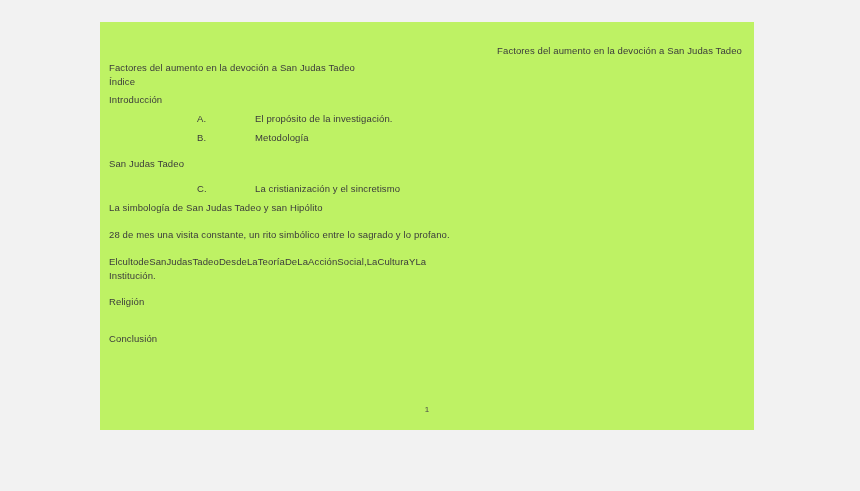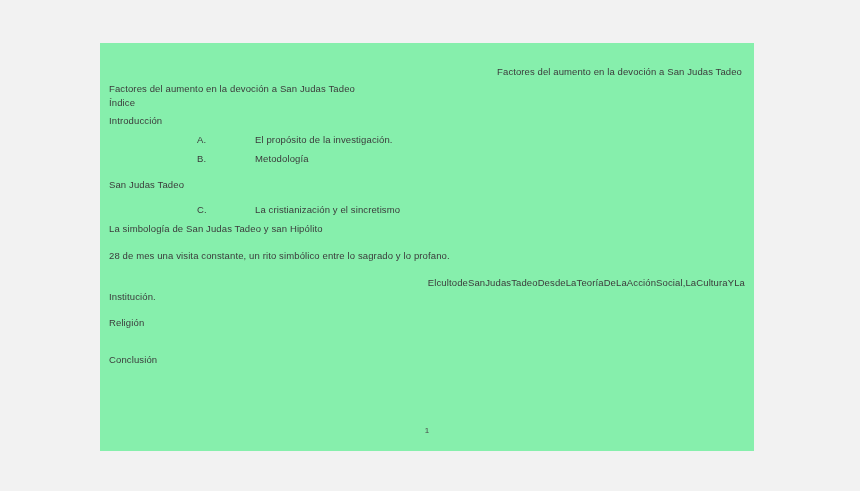--- a/index.html
+++ b/index.html
@@ -9,24 +9,24 @@
   body {
     width: 860px;
     height: 491px;
     background: #f2f2f2;
     font-family: "Liberation Sans", sans-serif;
     overflow: hidden;
   }
   .page {
     position: absolute;
     left: 100px;
-    top: 43px;
+    top: 22px;
     width: 654px;
     height: 408px;
-    background: #86efac;
+    background: #bef264;
     box-sizing: border-box;
     padding: 22px 0 0 0;
   }
   .doc-body {
     padding: 0 8px 0 9px;
     color: #3b3b3b;
     font-size: 9.5px;
     line-height: 1.45;
   }
   .header-line {
@@ -66,21 +66,21 @@
   .justify {
     text-align: justify;
     text-align-last: left;
     letter-spacing: 0.12px;
     margin: 0;
     width: 636px;
     line-height: 1.5;
   }
   .jline {
     display: flex;
-    justify-content: flex-end;
+    justify-content: flex-start;
     white-space: nowrap;
   }
   .page-number {
     position: absolute;
     left: 0;
     right: 0;
     bottom: 16px;
     text-align: center;
     font-size: 8px;
     color: #4a4a4a;

